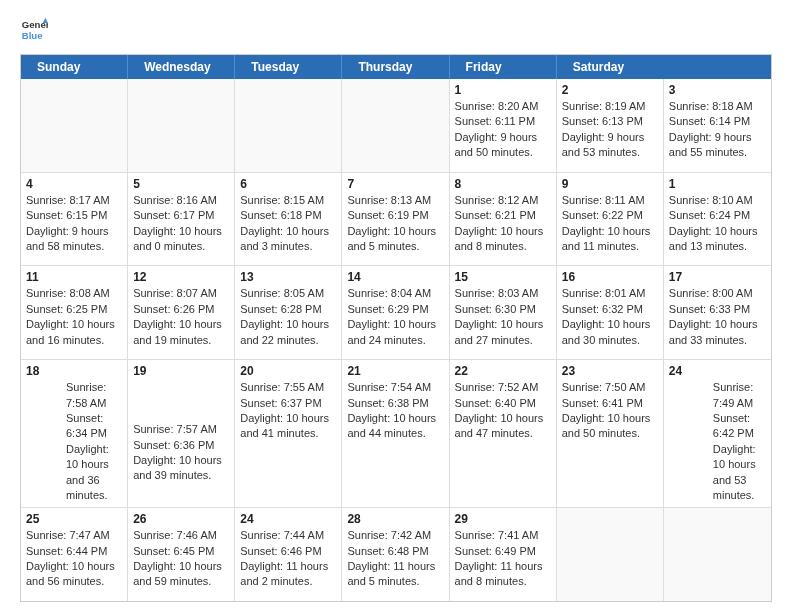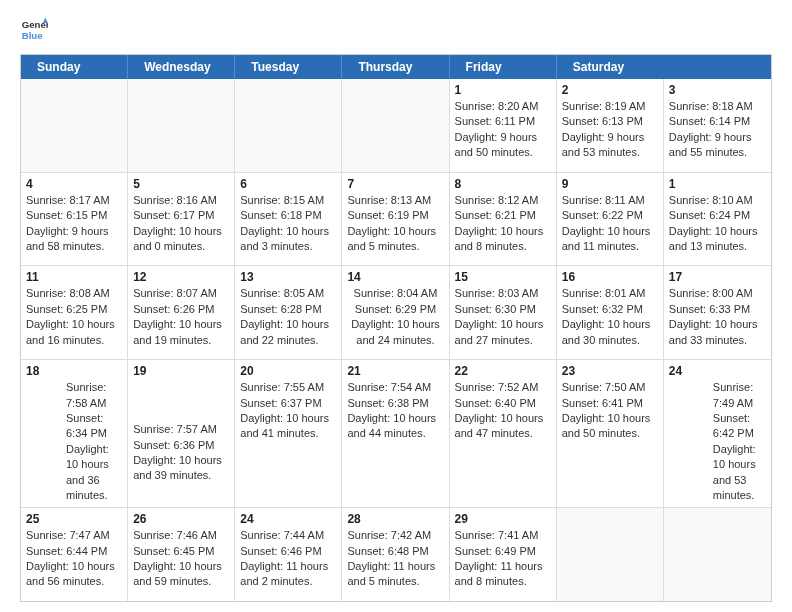--- a/index.html
+++ b/index.html
@@ -223,21 +223,21 @@
           </div>
           <div class="cal-cell">
             <span class="day-num">13</span>
             <div class="sun-info" style="white-space: pre-line;">Sunrise: 8:05 AM
 Sunset: 6:28 PM
 Daylight: 10 hours
 and 22 minutes.</div>
           </div>
           <div class="cal-cell">
             <span class="day-num">14</span>
-            <div class="sun-info" style="white-space: pre-line; text-align: center;">Sunrise: 8:04 AM
+            <div class="sun-info" style="white-space: pre-line;">Sunrise: 8:04 AM
 Sunset: 6:29 PM
 Daylight: 10 hours
 and 24 minutes.</div>
           </div>
           <div class="cal-cell">
             <span class="day-num">15</span>
             <div class="sun-info" style="white-space: pre-line;">Sunrise: 8:03 AM
 Sunset: 6:30 PM
 Daylight: 10 hours
 and 27 minutes.</div>

